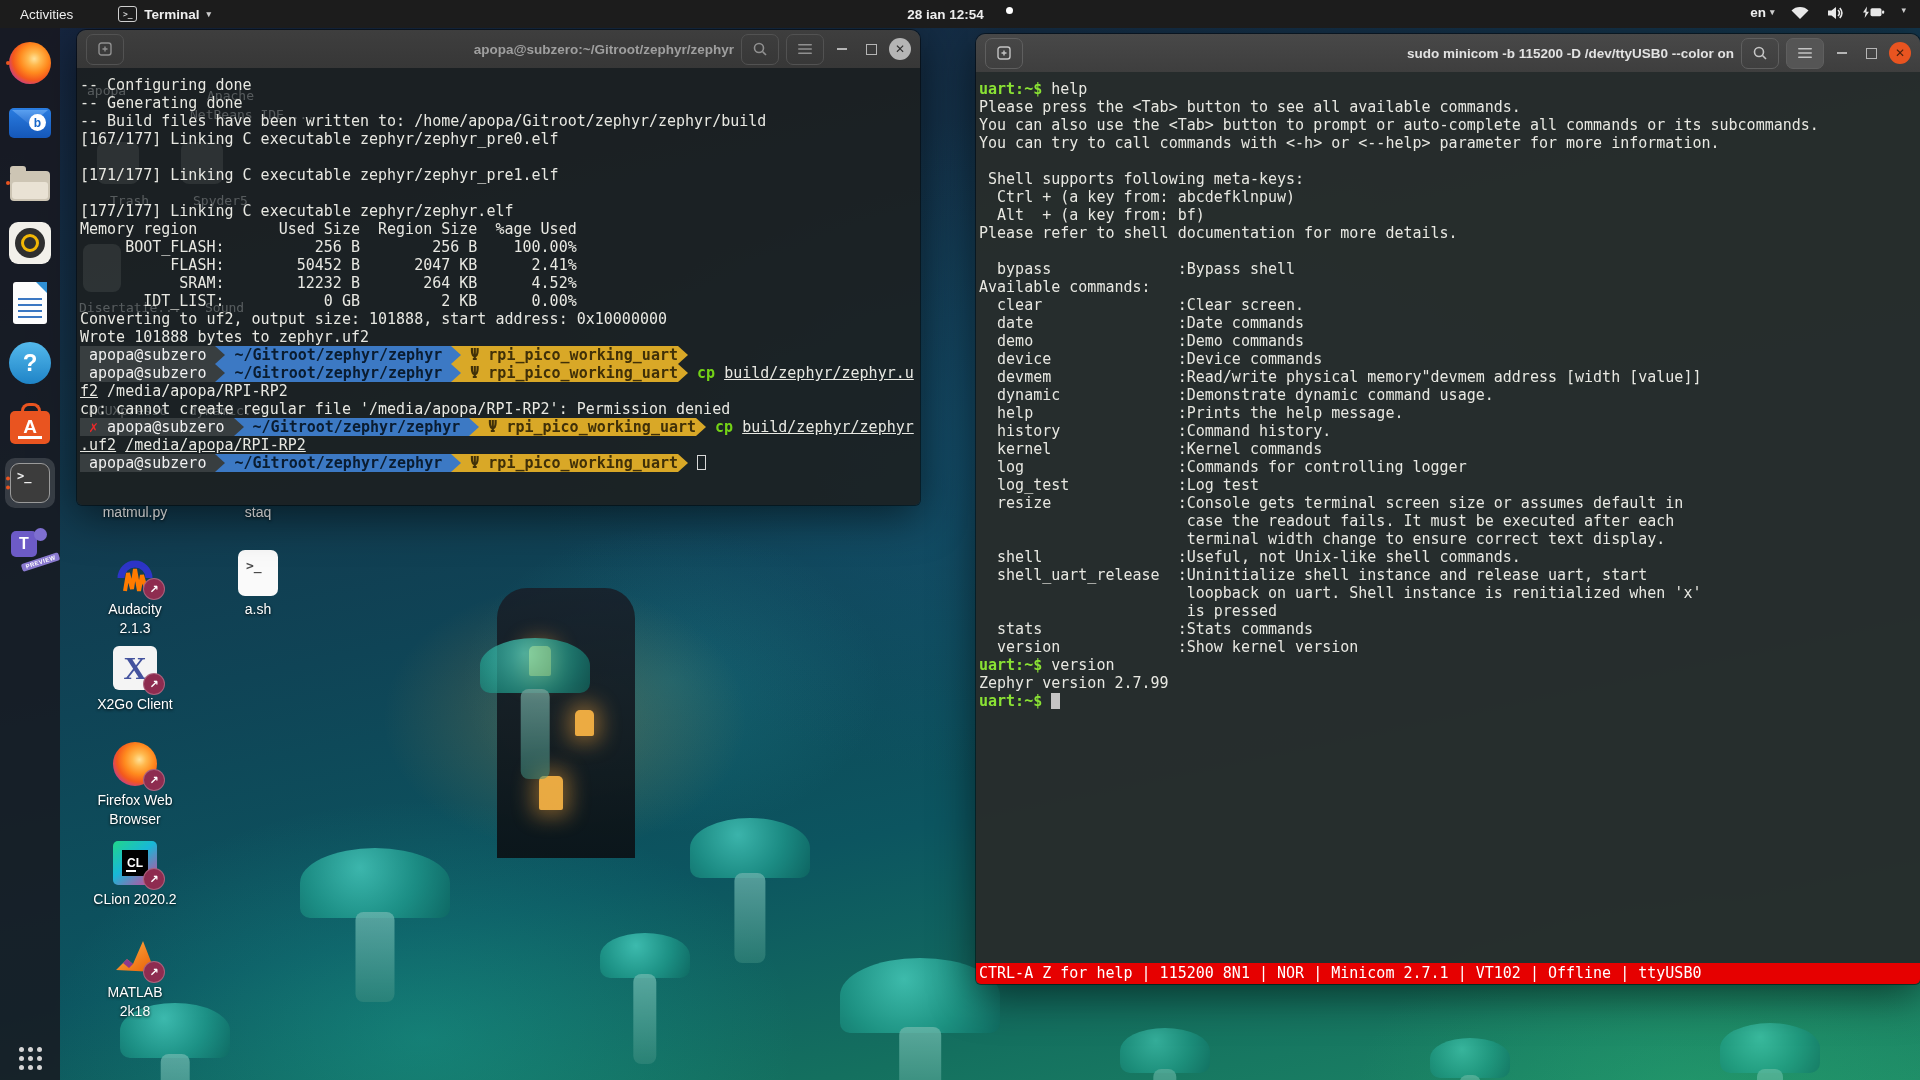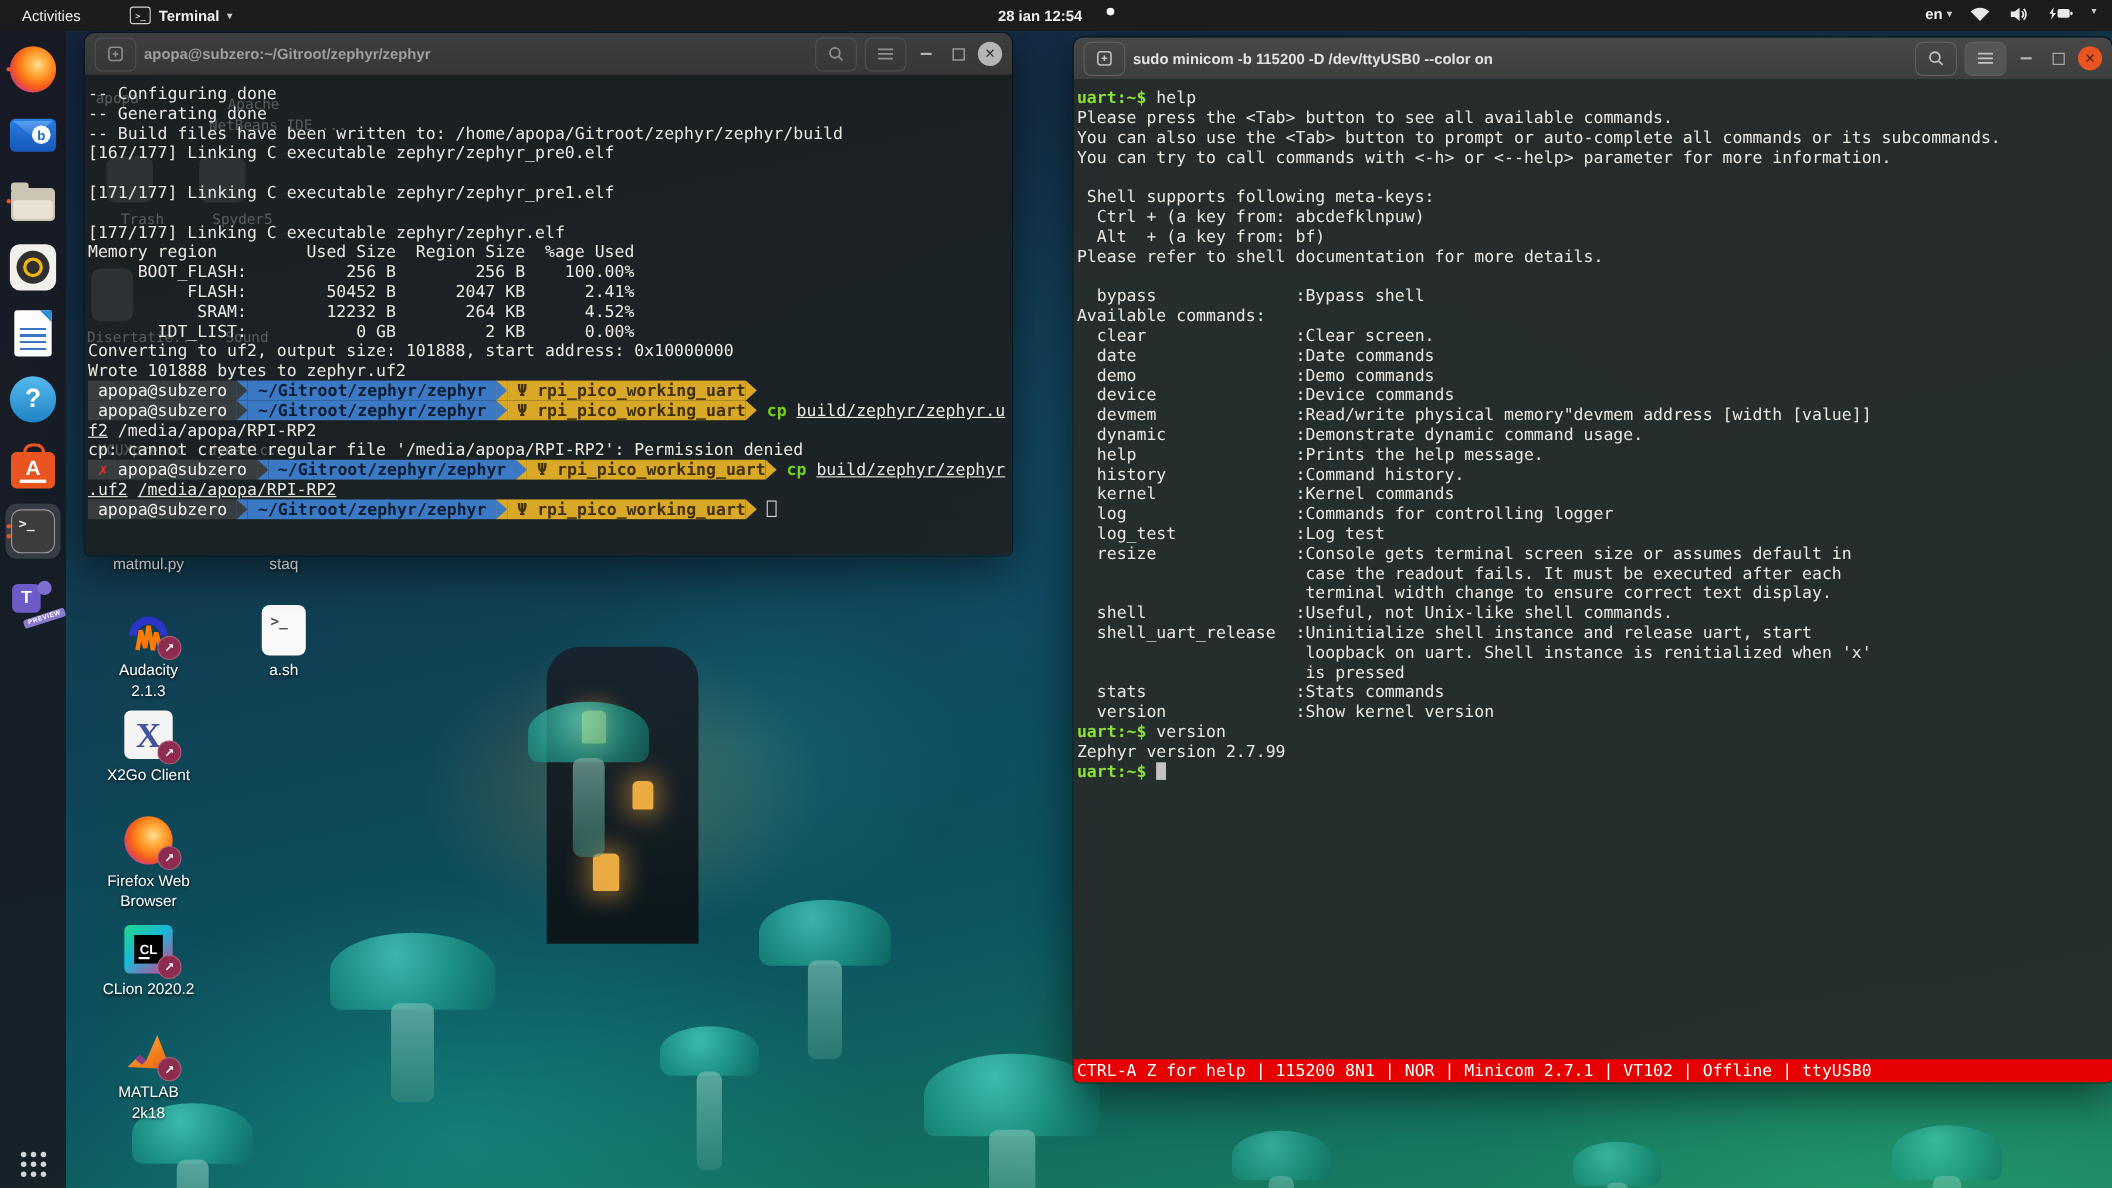--- a/index.html
+++ b/index.html
@@ -142,21 +142,21 @@
   .a-clion::after{content:"";position:absolute;left:13px;bottom:13px;width:10px;height:2.5px;background:#fff}
 
   
   .win{position:absolute;border-radius:9px 9px 5px 5px;overflow:hidden;
     box-shadow:0 10px 44px rgba(0,0,0,.55), 0 0 0 1px rgba(0,0,0,.45)}
   #lwin{left:77px;top:30px;width:843px;height:475px;z-index:10}
   #rwin{left:976px;top:34px;width:944px;height:950px;z-index:11}
   .thead{height:38px;display:flex;align-items:center;padding:0 9px;gap:7px}
   #lwin .thead{background:linear-gradient(#3e3e3e,#373737);color:#9f9f9f}
   #rwin .thead{background:linear-gradient(#484848,#3e3e3e);color:#e2e2e2}
-  .ttitle{flex:1;text-align:left;font-weight:bold;font-size:13.5px;white-space:nowrap;
+  .ttitle{flex:1;text-align:right;font-weight:bold;font-size:13.5px;white-space:nowrap;
     overflow:hidden;text-overflow:ellipsis}
   .tbtn{width:36px;height:29px;border:1px solid #5f5f5f;border-radius:7px;display:flex;
     align-items:center;justify-content:center;color:#c4c4c4;background:transparent;flex:0 0 auto}
   #lwin .tbtn{color:#909090;border-color:#525252}
   .tbtn.pressed{background:#555}
   .wc{width:22px;height:22px;border-radius:50%;display:flex;align-items:center;
     justify-content:center;flex:0 0 auto}
   .wc-min i{width:10px;height:2px;background:#b5b5b5}
   .wc-max i{width:9px;height:9px;border:1.5px solid #b5b5b5}
   .wc-close-f{background:#e95420;color:#49200c;font:bold 12px "DejaVu Sans",sans-serif}

